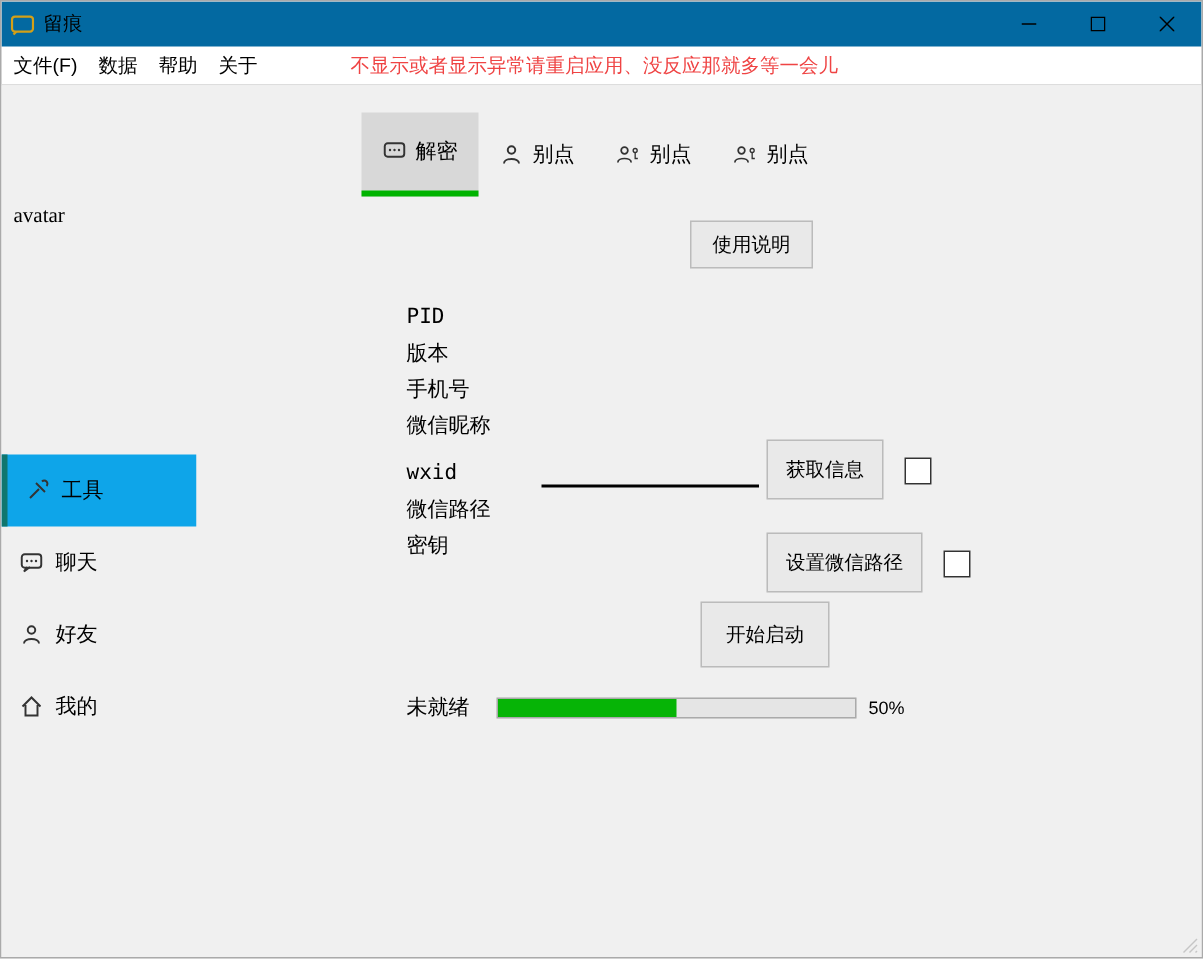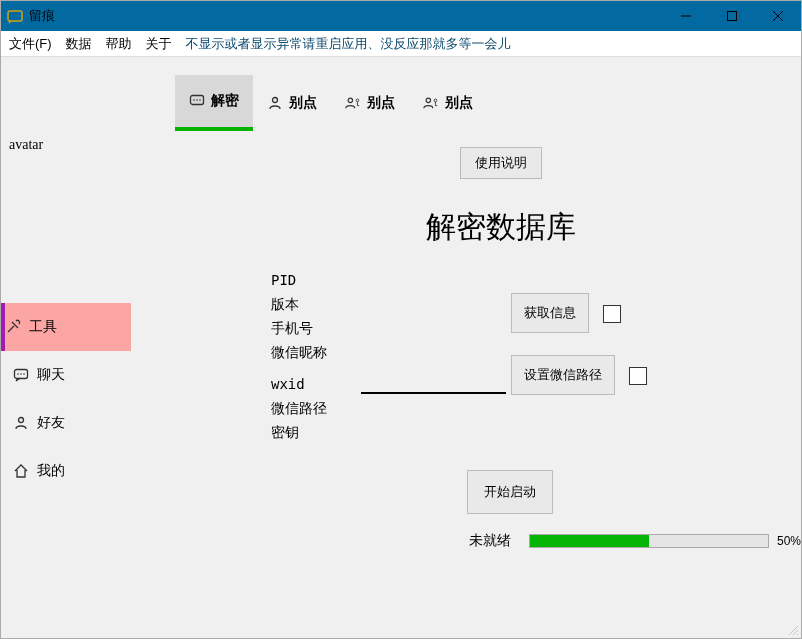--- a/index.html
+++ b/index.html
@@ -34,21 +34,21 @@
     .menubar {
       height: 26px;
       display: flex;
       align-items: center;
       padding-left: 8px;
       gap: 14px;
       font-size: 13px;
       border-bottom: 1px solid #ddd;
     }
     .menubar .menu-item { cursor: default; }
-    .menubar .hint { color: #0c4a6e; }
+    .menubar .hint { color: #ef4444; margin-left: 48px; }
     .content {
       display: flex;
       height: calc(100% - 56px);
       background: #f0f0f0;
     }
     .sidebar {
       width: 130px;
       background: #f0f0f0;
       padding-top: 20px;
     }
@@ -62,36 +62,35 @@
     .side-item {
       height: 48px;
       display: flex;
       align-items: center;
       padding-left: 12px;
       gap: 8px;
       font-size: 14px;
       cursor: default;
     }
     .side-item.active {
-      background: #fca5a5;
-      border-left: 4px solid #a21caf;
-      padding-left: 0;
+      background: #0ea5e9;
+      border-left: 4px solid #0f766e;
+      padding-left: 12px;
     }
     .side-item .icon { width: 16px; height: 16px; display:inline-flex; align-items:center; justify-content:center;}
     .main {
       flex: 1;
       background: #f0f0f0;
       position: relative;
     }
     .tabs {
       display: flex;
-      margin-left: 44px;
+      margin-left: 110px;
       margin-top: 18px;
       gap: 0;
-      font-weight: bold;
     }
     .tab {
       height: 56px;
       padding: 0 14px;
       display: flex;
       align-items: center;
       gap: 6px;
       font-size: 14px;
       cursor: default;
     }
@@ -159,21 +158,20 @@
     }
     .start-row .btn { padding: 12px 16px; margin-left: 18px; }
     .progress-row {
       display: flex;
       align-items: center;
       margin-left: 140px;
       margin-top: 18px;
       gap: 0;
       font-family: "SimSun", monospace;
       font-size: 14px;
-      justify-content: flex-end;
     }
     .progress-label { width: 60px; }
     .progress-bar {
       width: 240px; height: 14px;
       border: 1px solid #aaa;
       background: #e5e5e5;
       position: relative;
     }
     .progress-fill {
       height: 100%; background: #06b406;
@@ -311,21 +309,20 @@
             </svg>
           </span>
         <span>别点</span>
       </div>
     </div>
 
     <div class="usage-btn-row">
       <button class="btn">使用说明</button>
     </div>
 
-    <div class="big-title">解密数据库</div>
 
     <div class="form-area">
       <div class="form-row">
           <span class="form-label">PID</span>
         </div>
       <div class="form-row">
           <span class="form-label">版本</span>
         </div>
       <div class="form-row">
           <span class="form-label">手机号</span>

